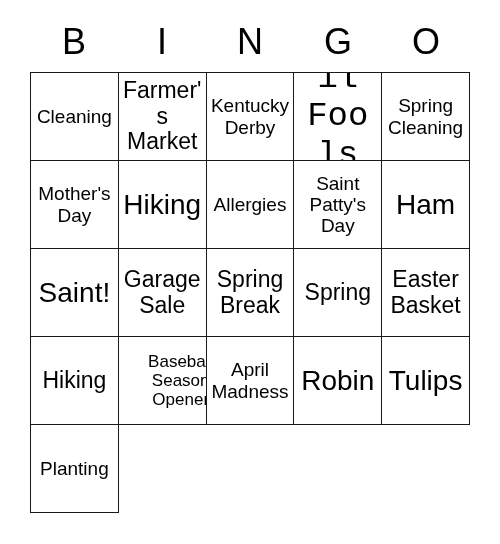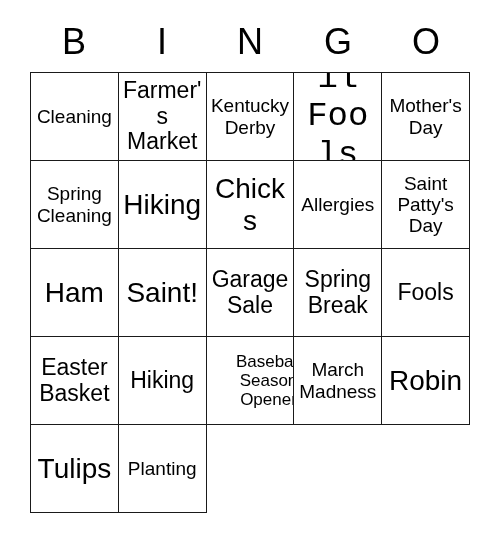--- a/index.html
+++ b/index.html
@@ -106,63 +106,60 @@
       <div class="cell">
         <span class="cell-text fs-md">Farmer's Market</span>
       </div>
       <div class="cell">
         <span class="cell-text fs-sm">Kentucky Derby</span>
       </div>
       <div class="cell">
         <span class="cell-text fs-lg">April Fools Day</span>
       </div>
       <div class="cell">
+        <span class="cell-text fs-sm">Spring Cleaning</span>
+      </div>
+      <div class="cell">
         <span class="cell-text fs-sm">Mother's Day</span>
       </div>
       <div class="cell">
-        <span class="cell-text fs-sm">Spring Cleaning</span>
-      </div>
-      <div class="cell">
         <span class="cell-text fs-xl">Hiking</span>
-      </div>
-      <div class="cell">
-        <span class="cell-text fs-xl">Chicks</span>
       </div>
       <div class="cell">
         <span class="cell-text fs-sm">Allergies</span>
       </div>
       <div class="cell">
         <span class="cell-text fs-sm">Saint Patty's Day</span>
       </div>
       <div class="cell">
         <span class="cell-text fs-xl">Ham</span>
       </div>
       <div class="cell">
         <span class="cell-text fs-xl">Saint!</span>
       </div>
       <div class="cell">
         <span class="cell-text fs-md">Garage Sale</span>
       </div>
       <div class="cell">
         <span class="cell-text fs-md">Spring Break</span>
       </div>
       <div class="cell">
-        <span class="cell-text fs-md">Fools</span>
+        <span class="cell-text fs-md">Spring</span>
       </div>
       <div class="cell">
         <span class="cell-text fs-md">Easter Basket</span>
       </div>
       <div class="cell">
         <span class="cell-text fs-md">Hiking</span>
       </div>
       <div class="cell">
         <span class="cell-text fs-xs">Baseball Season Opener</span>
       </div>
       <div class="cell">
-        <span class="cell-text fs-sm">March Madness</span>
+        <span class="cell-text fs-sm">April Madness</span>
       </div>
       <div class="cell">
         <span class="cell-text fs-xl">Robin</span>
       </div>
       <div class="cell">
         <span class="cell-text fs-xl">Tulips</span>
       </div>
       <div class="cell">
         <span class="cell-text fs-sm">Planting</span>
       </div>

